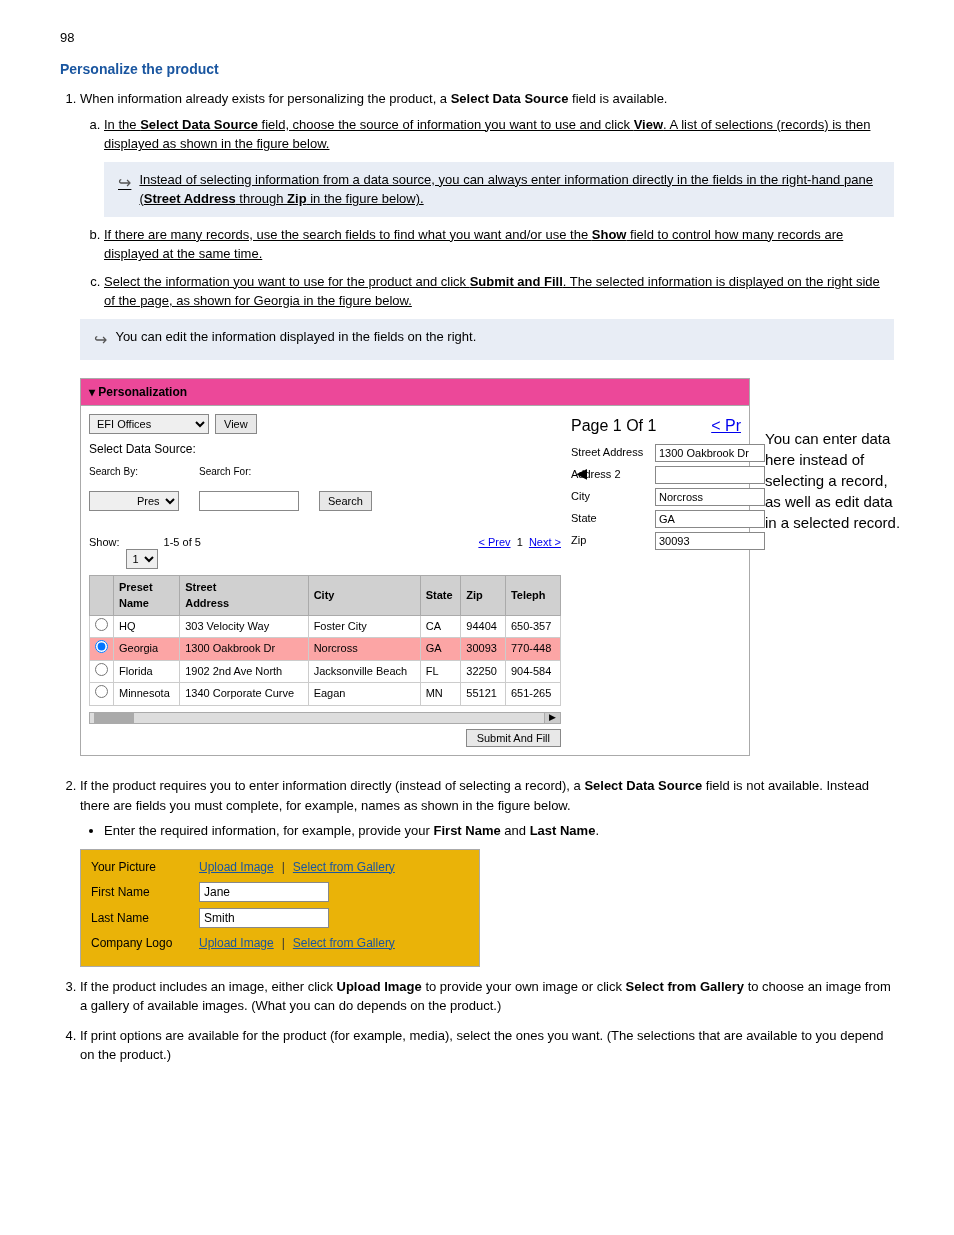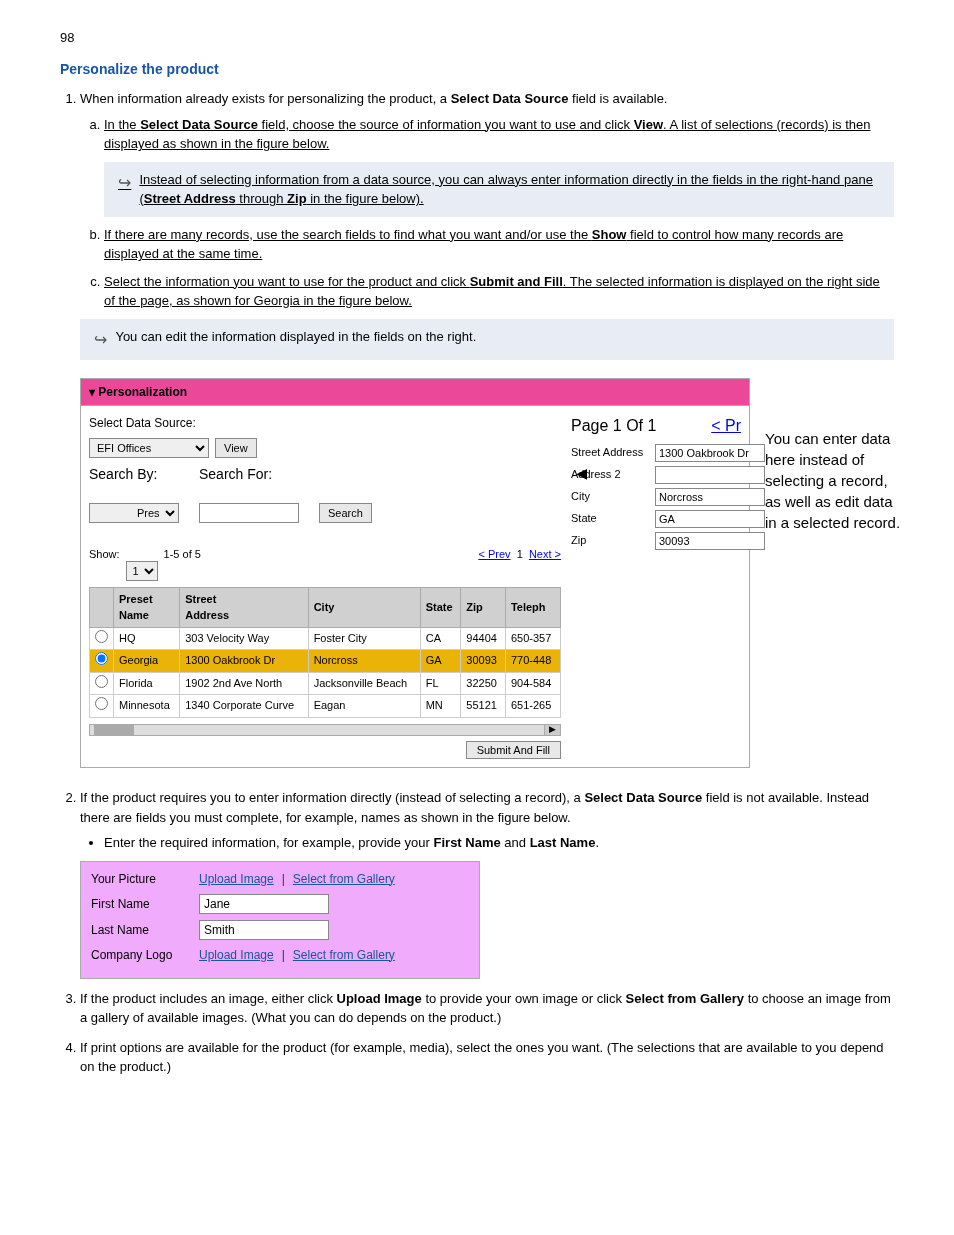--- a/index.html
+++ b/index.html
@@ -121,22 +121,22 @@
       height: 20px;
     }
     .search-section {
       display: flex;
       gap: 20px;
       margin-bottom: 6px;
       align-items: flex-end;
     }
     .search-col label {
       display: block;
-      font-size: 14px;
-      margin-bottom: 18px;
+      font-size: 10px;
+      margin-bottom: 12px;
     }
     .search-col select, .search-col input {
       font-size: 11px;
       border: 1px solid #888;
       padding: 1px 3px;
       height: 20px;
     }
     .show-row {
       display: flex;
       align-items: center;
@@ -200,21 +200,21 @@
     .right-form .field-row input {
       font-size: 11px;
       border: 1px solid #888;
       padding: 1px 3px;
       height: 18px;
       width: 110px;
     }
     
     .form-figure {
       border: 1px solid #aaa;
-      background: #f0abfc;
+      background: #eab308;
       padding: 8px 10px;
       margin: 8px 0;
       width: 400px;
       font-size: 12px;
     }
     .form-figure .fig-row {
       display: flex;
       align-items: center;
       margin-bottom: 6px;
       gap: 8px;
@@ -280,27 +280,27 @@
     <div style="position:relative; display:inline-block;">
       <div class="personalization-panel">
         <div class="panel-header">
           <span>▾ Personalization</span>
         </div>
         <div class="panel-body">
 
           <div class="panel-left">
 
             <div class="form-row">
-              <label>Select Data Source:</label>
-            </div>
-            <div class="form-row">
               <select style="width:120px;">
                 <option>EFI Offices</option>
               </select>
               <button class="btn-small">View</button>
+            </div>
+            <div class="form-row">
+              <label>Select Data Source:</label>
             </div>
 
             <div class="search-section">
               <div class="search-col">
                 <label>Search By:</label>
                 <select style="width:90px;padding-left:43px;">
                   <option>Preset Name</option>
                 </select>
               </div>
               <div class="search-col">
@@ -338,21 +338,21 @@
               <tbody>
                 <tr>
                   <td class="radio-cell"><input type="radio" name="record" style=""></td>
                   <td>HQ</td>
                   <td>303 Velocity Way</td>
                   <td>Foster City</td>
                   <td>CA</td>
                   <td>94404</td>
                   <td>650-357</td>
                 </tr>
-                <tr style="background:#eab308;">
+                <tr style="background:#fca5a5;">
                   <td class="radio-cell"><input type="radio" name="record" checked="" style=""></td>
                   <td>Georgia</td>
                   <td>1300 Oakbrook Dr</td>
                   <td>Norcross</td>
                   <td>GA</td>
                   <td>30093</td>
                   <td>770-448</td>
                 </tr>
                 <tr>
                   <td class="radio-cell"><input type="radio" name="record" style=""></td>

